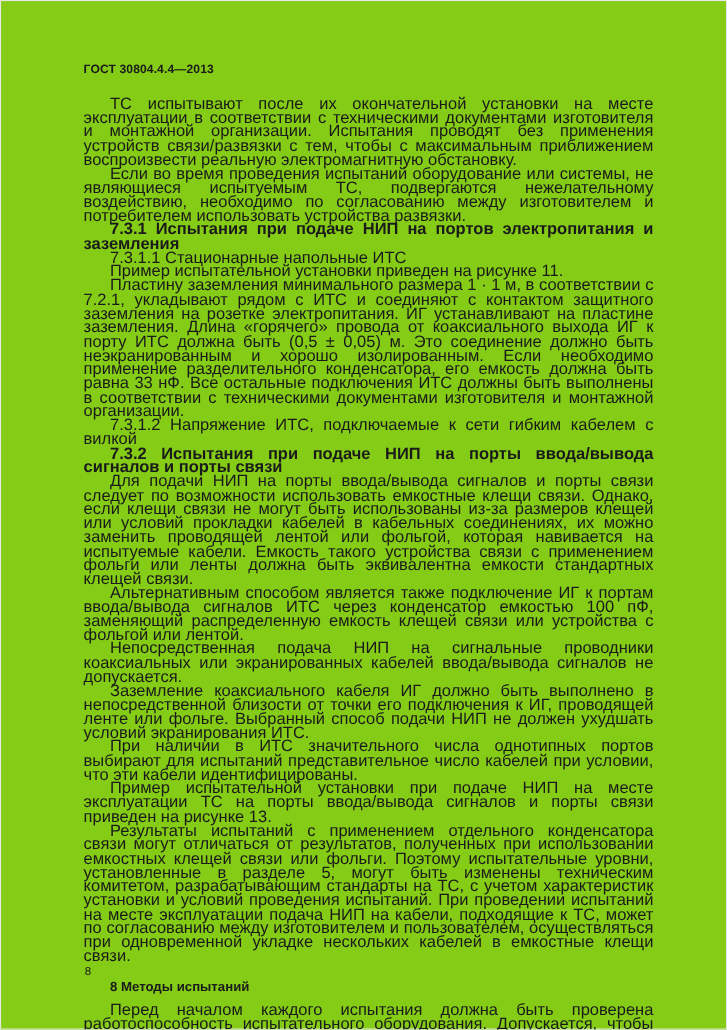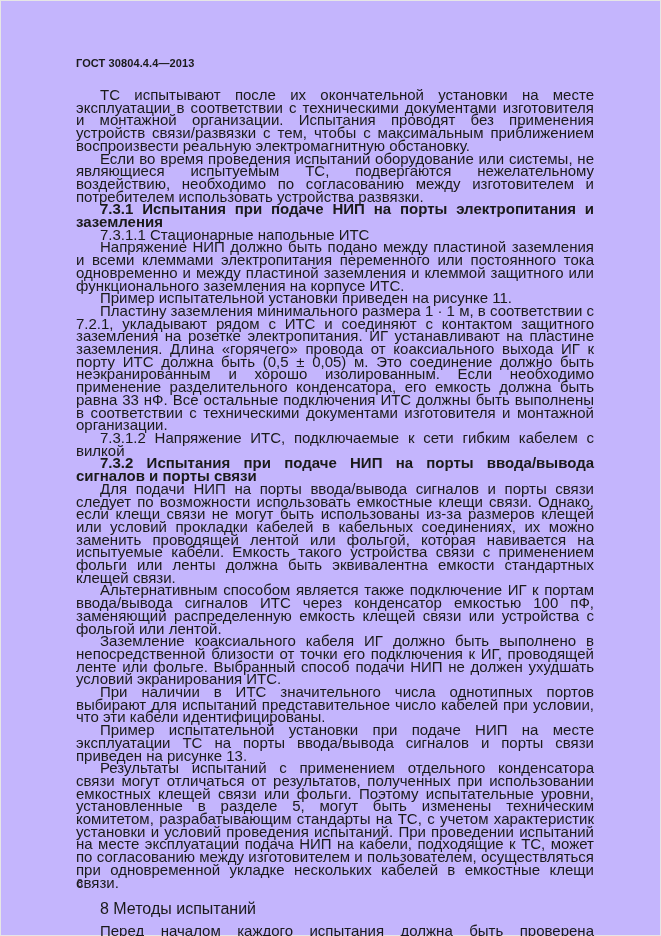--- a/index.html
+++ b/index.html
@@ -8,71 +8,71 @@
     width: 661px;
     height: 936px;
     background: #ffffff;
     font-family: "Liberation Sans", sans-serif;
     color: #1a1a1a;
   }
   .page {
     position: relative;
     width: 661px;
     height: 936px;
-    background: #c4b5fd;
+    background: #84cc16;
     border: 1px solid #e6e6e6;
     padding: 56px 68px 0 75px;
   }
   .running-header {
     font-size: 11px;
     font-weight: 700;
     margin: 0 0 20px 0;
     letter-spacing: 0.1px;
   }
   .doc { width: 518px; }
   .doc p {
     margin: 0;
     font-size: 15px;
     line-height: 12.7px;
     text-align: justify;
     text-indent: 24px;
   }
   .doc p.bold { font-weight: 700; }
   .doc p.section {
-    font-weight: 400;
-    font-size: 16px;
+    font-weight: 700;
+    font-size: 12px;
     line-height: 14px;
     margin: 13px 0 9px 0;
   }
   .page-number {
     position: absolute;
     left: 76px;
     bottom: 46px;
     font-size: 10.5px;
   }
 </style>
 </head>
 <body>
 
 <div class="page">
 
   <div class="running-header">ГОСТ 30804.4.4—2013</div>
 
   <div class="doc">
     <p class="body">ТС испытывают после их окончательной установки на месте эксплуатации в соответствии с техническими документами изготовителя и монтажной организации. Испытания проводят без применения устройств связи/развязки с тем, чтобы с максимальным приближением воспроизвести реальную электромагнитную обстановку.</p>
     <p class="body">Если во время проведения испытаний оборудование или системы, не являющиеся испытуемым ТС, подвергаются нежелательному воздействию, необходимо по согласованию между изготовителем и потребителем использовать устройства развязки.</p>
-    <p class="bold">7.3.1 Испытания при подаче НИП на порты электропитания и заземления</p>
+    <p class="bold">7.3.1 Испытания при подаче НИП на портов электропитания и заземления</p>
     <p class="body">7.3.1.1 Стационарные напольные ИТС</p>
-    <p class="body">Напряжение НИП должно быть подано между пластиной заземления и всеми клеммами электропитания переменного или постоянного тока одновременно и между пластиной заземления и клеммой защитного или функционального заземления на корпусе ИТС.</p>
     <p class="body">Пример испытательной установки приведен на рисунке 11.</p>
     <p class="body">Пластину заземления минимального размера 1 · 1 м, в соответствии с 7.2.1, укладывают рядом с ИТС и соединяют с контактом защитного заземления на розетке электропитания. ИГ устанавливают на пластине заземления. Длина «горячего» провода от коаксиального выхода ИГ к порту ИТС должна быть (0,5 ± 0,05) м. Это соединение должно быть неэкранированным и хорошо изолированным. Если необходимо применение разделительного конденсатора, его емкость должна быть равна 33 нФ. Все остальные подключения ИТС должны быть выполнены в соответствии с техническими документами изготовителя и монтажной организации.</p>
     <p class="body">7.3.1.2 Напряжение ИТС, подключаемые к сети гибким кабелем с вилкой</p>
     <p class="bold">7.3.2 Испытания при подаче НИП на порты ввода/вывода сигналов и порты связи</p>
     <p class="body">Для подачи НИП на порты ввода/вывода сигналов и порты связи следует по возможности использовать емкостные клещи связи. Однако, если клещи связи не могут быть использованы из-за размеров клещей или условий прокладки кабелей в кабельных соединениях, их можно заменить проводящей лентой или фольгой, которая навивается на испытуемые кабели. Емкость такого устройства связи с применением фольги или ленты должна быть эквивалентна емкости стандартных клещей связи.</p>
     <p class="body">Альтернативным способом является также подключение ИГ к портам ввода/вывода сигналов ИТС через конденсатор емкостью 100 пФ, заменяющий распределенную емкость клещей связи или устройства с фольгой или лентой.</p>
+    <p class="body">Непосредственная подача НИП на сигнальные проводники коаксиальных или экранированных кабелей ввода/вывода сигналов не допускается.</p>
     <p class="body">Заземление коаксиального кабеля ИГ должно быть выполнено в непосредственной близости от точки его подключения к ИГ, проводящей ленте или фольге. Выбранный способ подачи НИП не должен ухудшать условий экранирования ИТС.</p>
     <p class="body">При наличии в ИТС значительного числа однотипных портов выбирают для испытаний представительное число кабелей при условии, что эти кабели идентифицированы.</p>
     <p class="body">Пример испытательной установки при подаче НИП на месте эксплуатации ТС на порты ввода/вывода сигналов и порты связи приведен на рисунке 13.</p>
     <p class="body">Результаты испытаний с применением отдельного конденсатора связи могут отличаться от результатов, полученных при использовании емкостных клещей связи или фольги. Поэтому испытательные уровни, установленные в разделе 5, могут быть изменены техническим комитетом, разрабатывающим стандарты на ТС, с учетом характеристик установки и условий проведения испытаний. При проведении испытаний на месте эксплуатации подача НИП на кабели, подходящие к ТС, может по согласованию между изготовителем и пользователем, осуществляться при одновременной укладке нескольких кабелей в емкостные клещи связи.</p>
     <p class="section">8 Методы испытаний</p>
     <p class="body">Перед началом каждого испытания должна быть проверена работоспособность испытательного оборудования. Допускается, чтобы данная проверка была ограничена проверкой подано НИП на выходе устройства связи, подключенного к ИГ.</p>
     <p class="body">- контроль условий в испытательной лаборатории;</p>
     <p class="body">Методы испытаний включают в себя:</p>
   </div>
 

